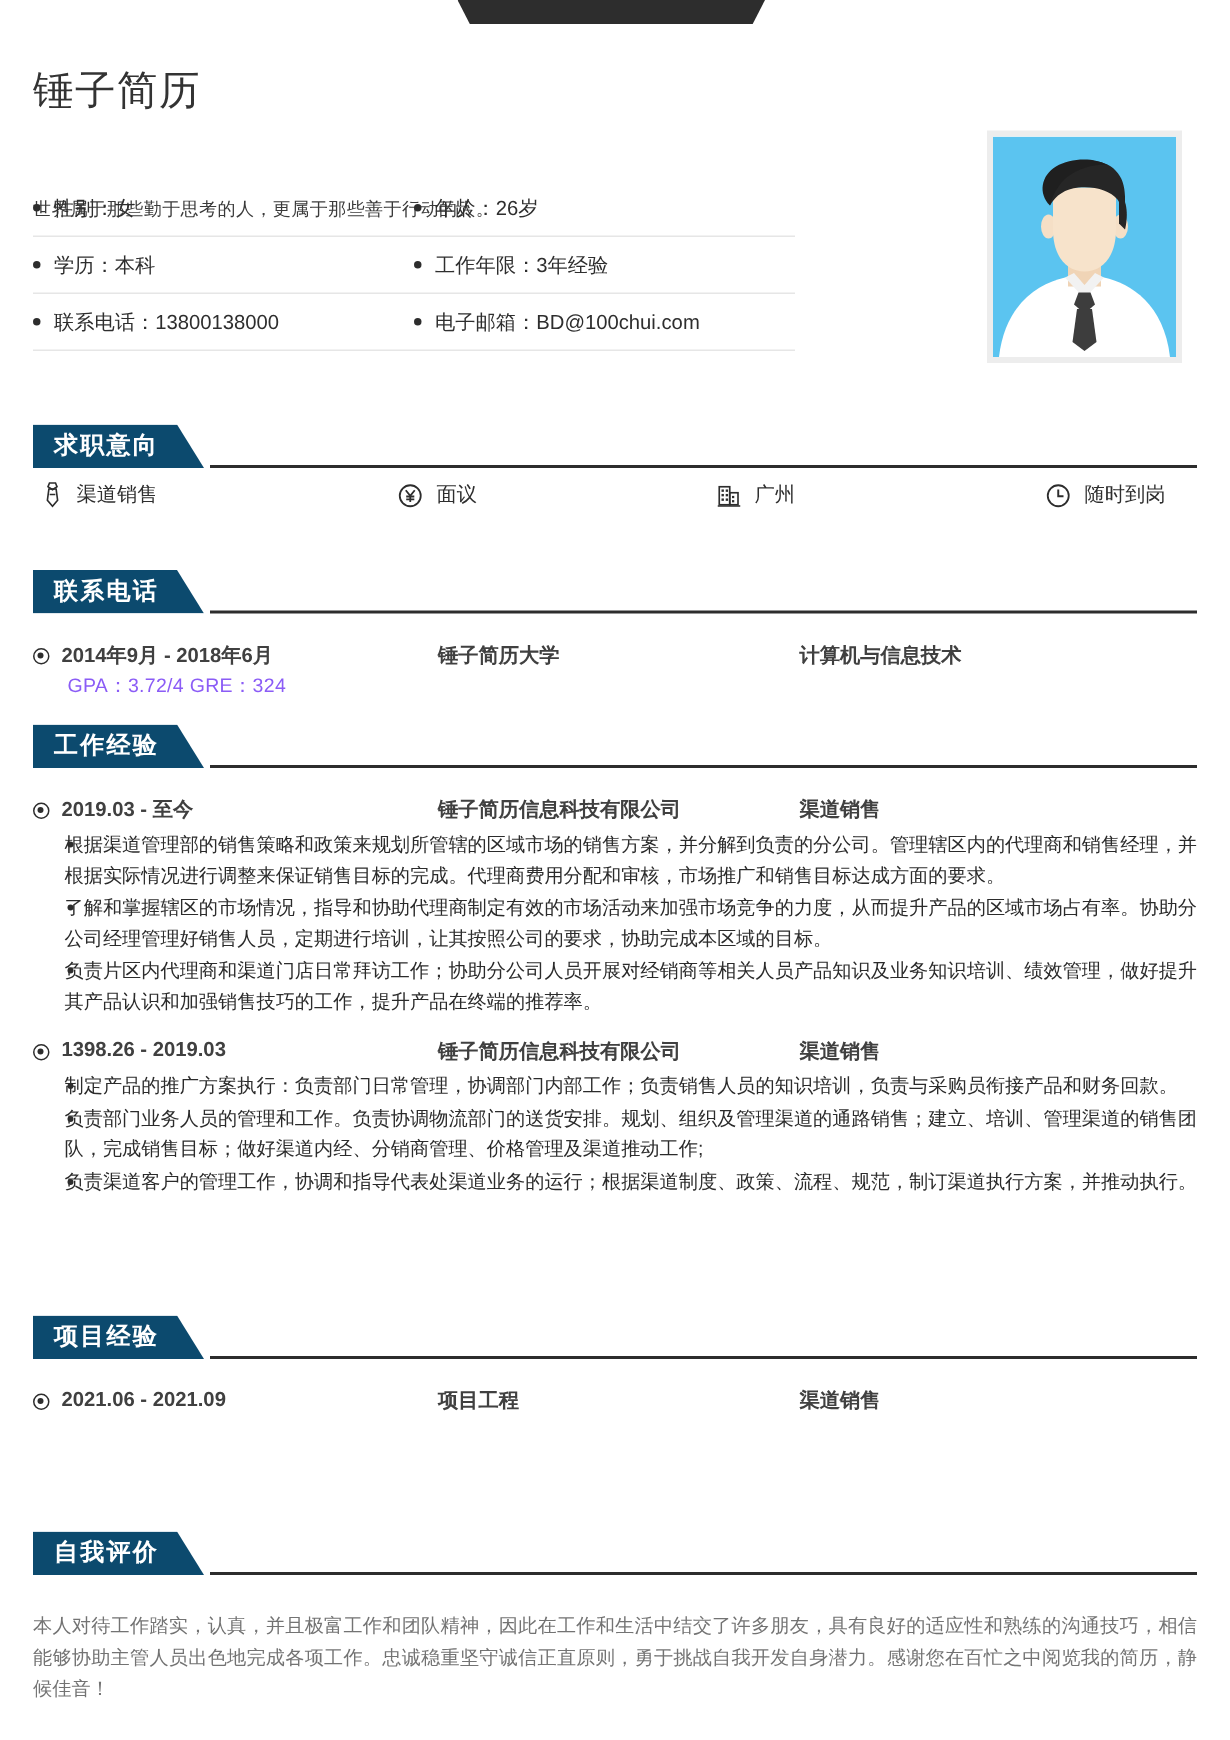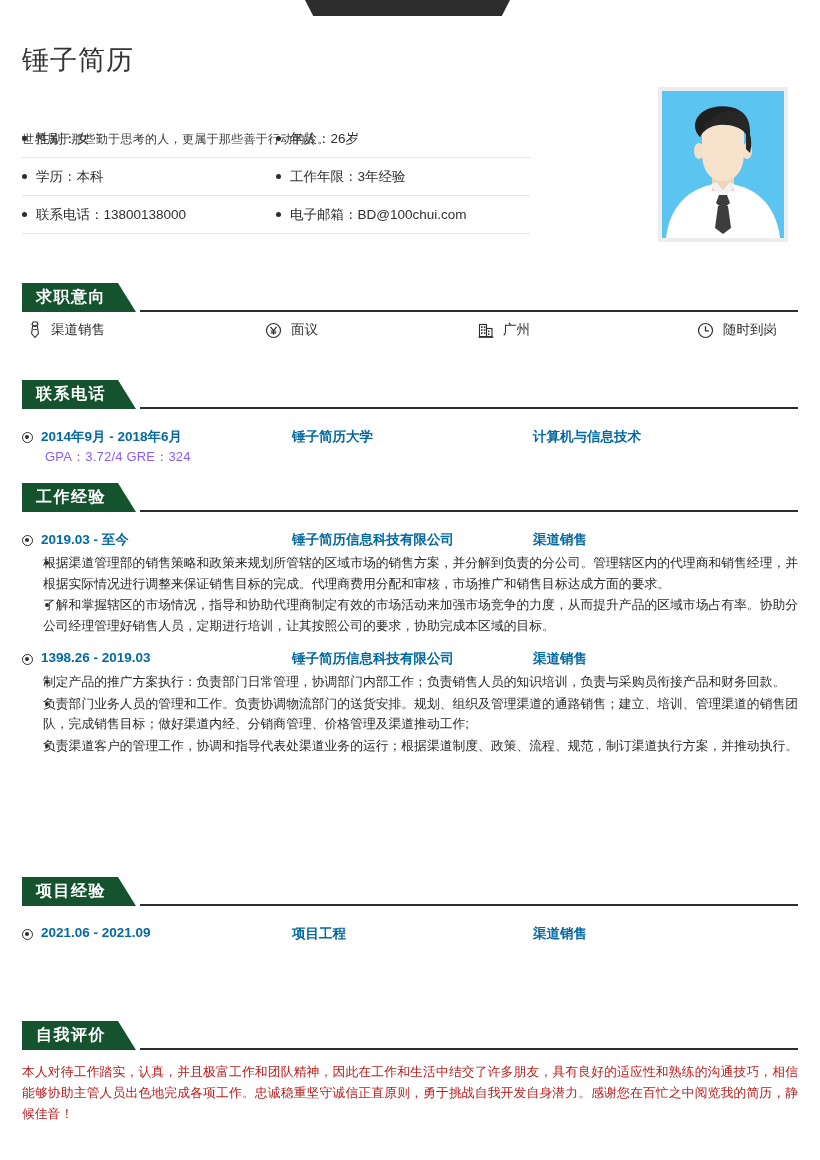--- a/index.html
+++ b/index.html
@@ -91,21 +91,21 @@
     position: relative;
     height: 29px;
     margin-left: 22px;
     width: 776px;
   }
   .sec-badge {
     position: absolute;
     top: 0; left: 0;
     height: 29px;
     min-width: 114px;
-    background: #14532d;
+    background: #0c4a6e;
     clip-path: polygon(0 0, 96px 0, 100% 100%, 0 100%);
     padding: 0 0 0 14px;
     display: flex;
     align-items: center;
   }
   .sec-badge span {
     color: #ffffff;
     font-size: 16px;
     font-weight: bold;
     letter-spacing: 1.5px;
@@ -133,21 +133,21 @@
   }
   .intent-item .ico { margin-right: 9px; display: inline-flex; }
 
   
   .entry { position: relative; }
   .entry-head {
     position: relative;
     height: 20px;
     font-size: 13.5px;
     font-weight: bold;
-    color: #0369a1;
+    color: #404040;
   }
   .bullseye {
     position: absolute;
     left: 22px; top: 4px;
     width: 11px; height: 11px;
     border: 1.6px solid #2d2d2d;
     border-radius: 50%;
   }
   .bullseye::after {
     content: "";
@@ -183,25 +183,25 @@
     content: "";
     position: absolute;
     left: 45px; top: 8px;
     width: 4px; height: 4px;
     border-radius: 50%;
     background: #2d2d2d;
   }
 
   .summary {
     position: absolute;
-    top: 40px; left: 22px;
+    top: 52px; left: 22px;
     width: 776px;
     font-size: 12.8px;
     line-height: 21px;
-    color: #b91c1c;
+    color: #737373;
     text-align: justify;
   }
 </style>
 </head>
 <body>
 
 <div class="top-banner"></div>
 
 <div class="header">
   <div class="name">锤子简历</div>
@@ -360,20 +360,21 @@
   <div class="entry" style="margin-top:19px;">
     <div class="entry-head">
       <span class="bullseye"></span>
       <span class="e-date">2019.03 - 至今</span>
       <span class="e-org">锤子简历信息科技有限公司</span>
       <span class="e-role">渠道销售</span>
     </div>
     <ul class="blist">
       <li>根据渠道管理部的销售策略和政策来规划所管辖的区域市场的销售方案，并分解到负责的分公司。管理辖区内的代理商和销售经理，并根据实际情况进行调整来保证销售目标的完成。代理商费用分配和审核，市场推广和销售目标达成方面的要求。</li>
       <li>了解和掌握辖区的市场情况，指导和协助代理商制定有效的市场活动来加强市场竞争的力度，从而提升产品的区域市场占有率。协助分公司经理管理好销售人员，定期进行培训，让其按照公司的要求，协助完成本区域的目标。</li>
+      <li>负责片区内代理商和渠道门店日常拜访工作；协助分公司人员开展对经销商等相关人员产品知识及业务知识培训、绩效管理，做好提升其产品认识和加强销售技巧的工作，提升产品在终端的推荐率。</li>
     </ul>
   </div>
 
   <div class="entry" style="margin-top:14px;">
     <div class="entry-head">
       <span class="bullseye"></span>
       <span class="e-date">1398.26 - 2019.03</span>
       <span class="e-org">锤子简历信息科技有限公司</span>
       <span class="e-role">渠道销售</span>
     </div>

